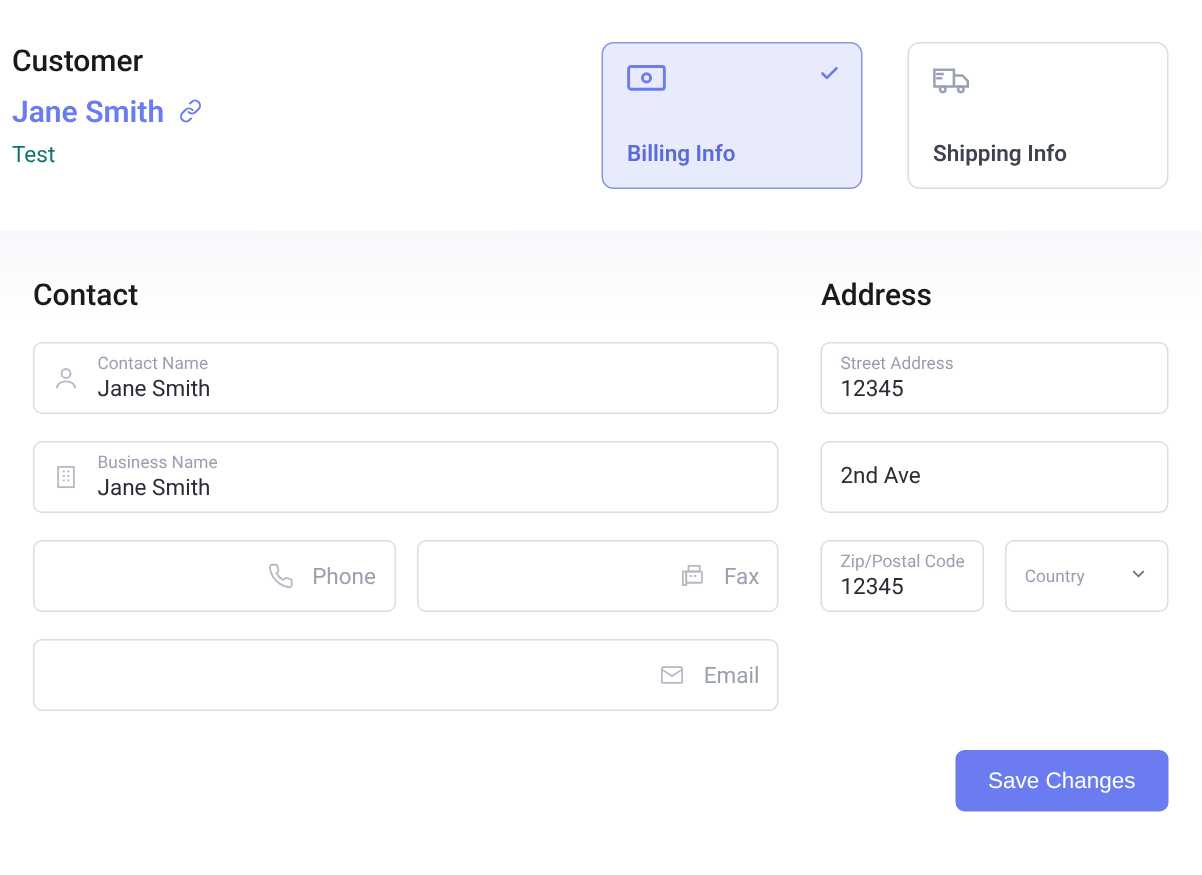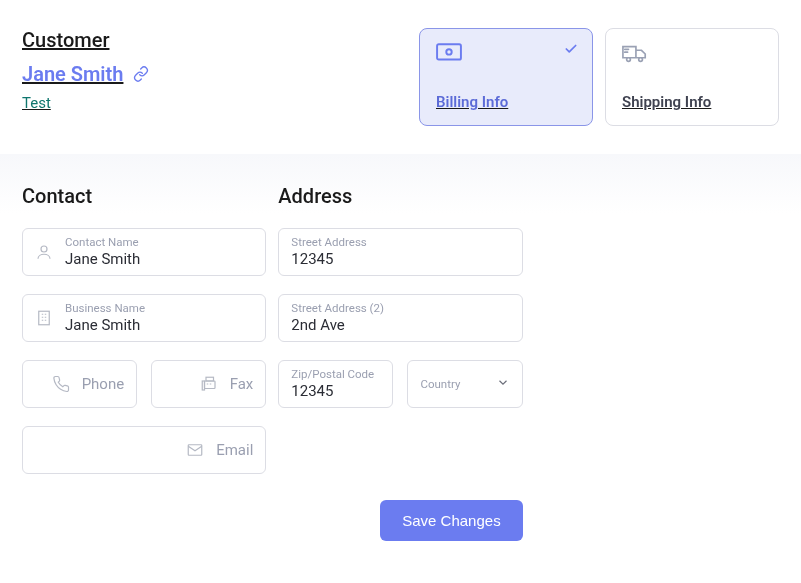--- a/index.html
+++ b/index.html
@@ -5,25 +5,24 @@
     * { box-sizing: border-box; margin: 0; padding: 0; }
     body {
       font-family: -apple-system, BlinkMacSystemFont, 'Segoe UI', Roboto, Helvetica, Arial, sans-serif;
       background: #fff;
       color: #1a1a1a;
       width: 801px;
       height: 583px;
       overflow: hidden;
     }
     .top-section {
-      padding: 28px 22px 28px 22px;
+      padding: 28px 22px 28px 8px;
       display: flex;
       justify-content: space-between;
       align-items: flex-start;
-      text-decoration: underline;
     }
     .customer-block {
       flex: 1;
     }
     .customer-heading {
       font-size: 20px;
       font-weight: 500;
       color: #1a1a1a;
       margin-bottom: 10px;
     }
@@ -42,21 +41,21 @@
       color: #6b7cf0;
       display: inline-flex;
       align-items: center;
     }
     .customer-sub {
       font-size: 15px;
       color: #0f766e;
     }
     .cards-row {
       display: flex;
-      gap: 12px;
+      gap: 30px;
     }
     .info-card {
       width: 174px;
       height: 98px;
       border: 1px solid #dcdde4;
       border-radius: 8px;
       padding: 14px 16px;
       position: relative;
       cursor: pointer;
       display: flex;
@@ -84,22 +83,22 @@
       font-weight: 600;
       color: #3f4250;
     }
     .info-card.selected .card-label {
       color: #5c6bd7;
     }
     .form-section {
       padding: 30px 22px 22px 22px;
       background: linear-gradient(to bottom, #f7f8fb 0%, #ffffff 60px);
       display: grid;
-      grid-template-columns: 1fr 1fr 1fr;
-      gap: 0 12px;
+      grid-template-columns: 1fr;
+      gap: 0 28px;
     }
     .section-heading {
       font-size: 20px;
       font-weight: 500;
       color: #1a1a1a;
       margin-bottom: 20px;
     }
     .contact-col, .address-col {
       display: flex;
       flex-direction: column;
@@ -298,21 +297,20 @@
 
     <div class="field">
       <div class="field-inner">
         <span class="field-label">Street Address</span>
         <span class="field-value">12345</span>
       </div>
     </div>
 
     <div class="field">
       <div class="field-inner">
-        <span class="field-label">Street Address (2)</span>
         <span class="field-value">2nd Ave</span>
       </div>
     </div>
 
 
     <div class="row-2">
       <div class="field">
         <div class="field-inner">
           <span class="field-label">Zip/Postal Code</span>
           <span class="field-value">12345</span>

